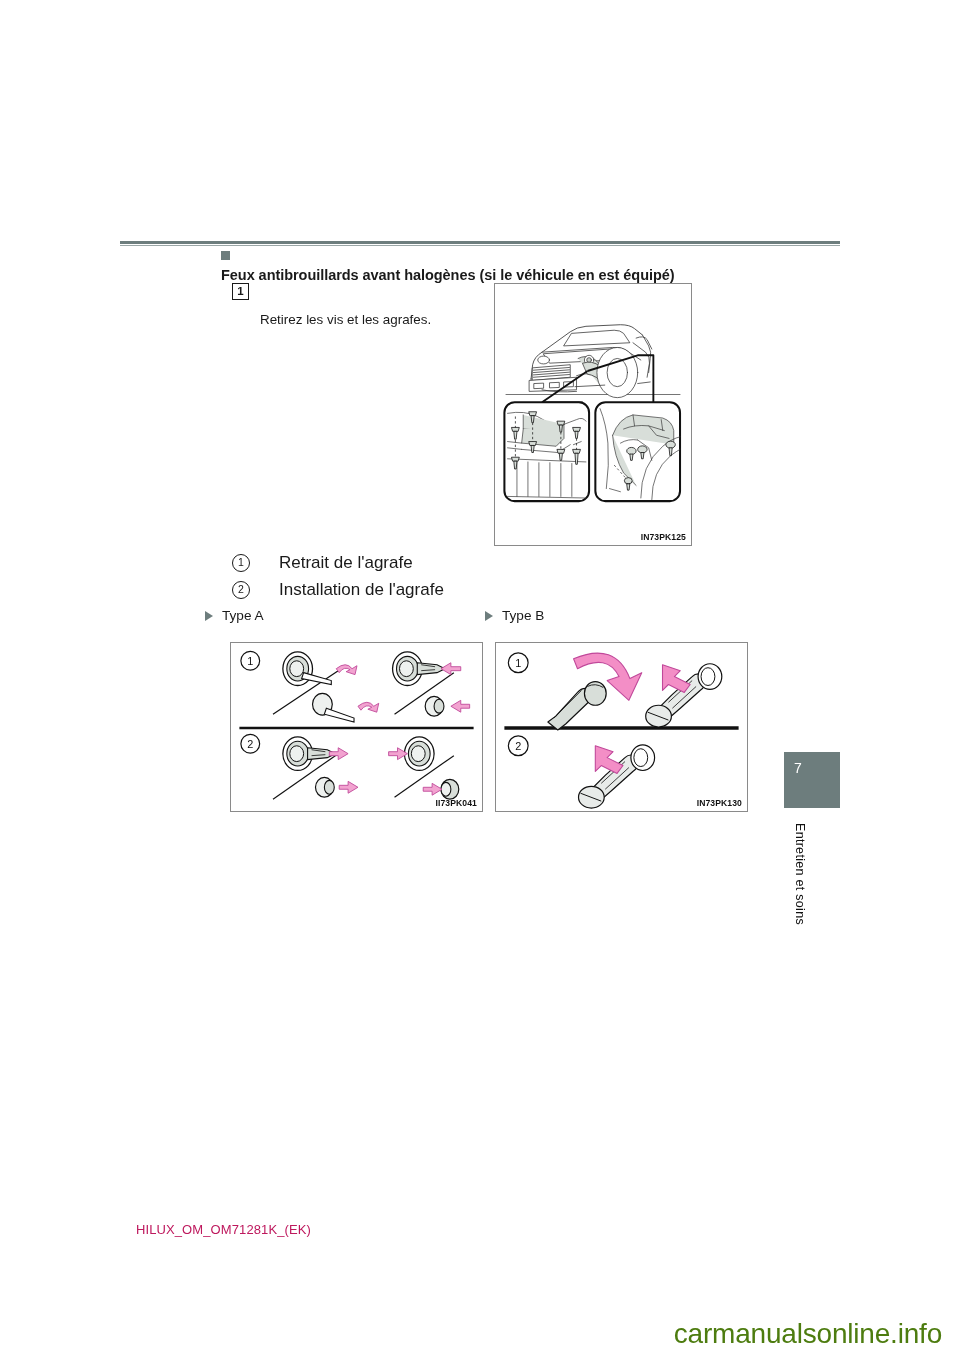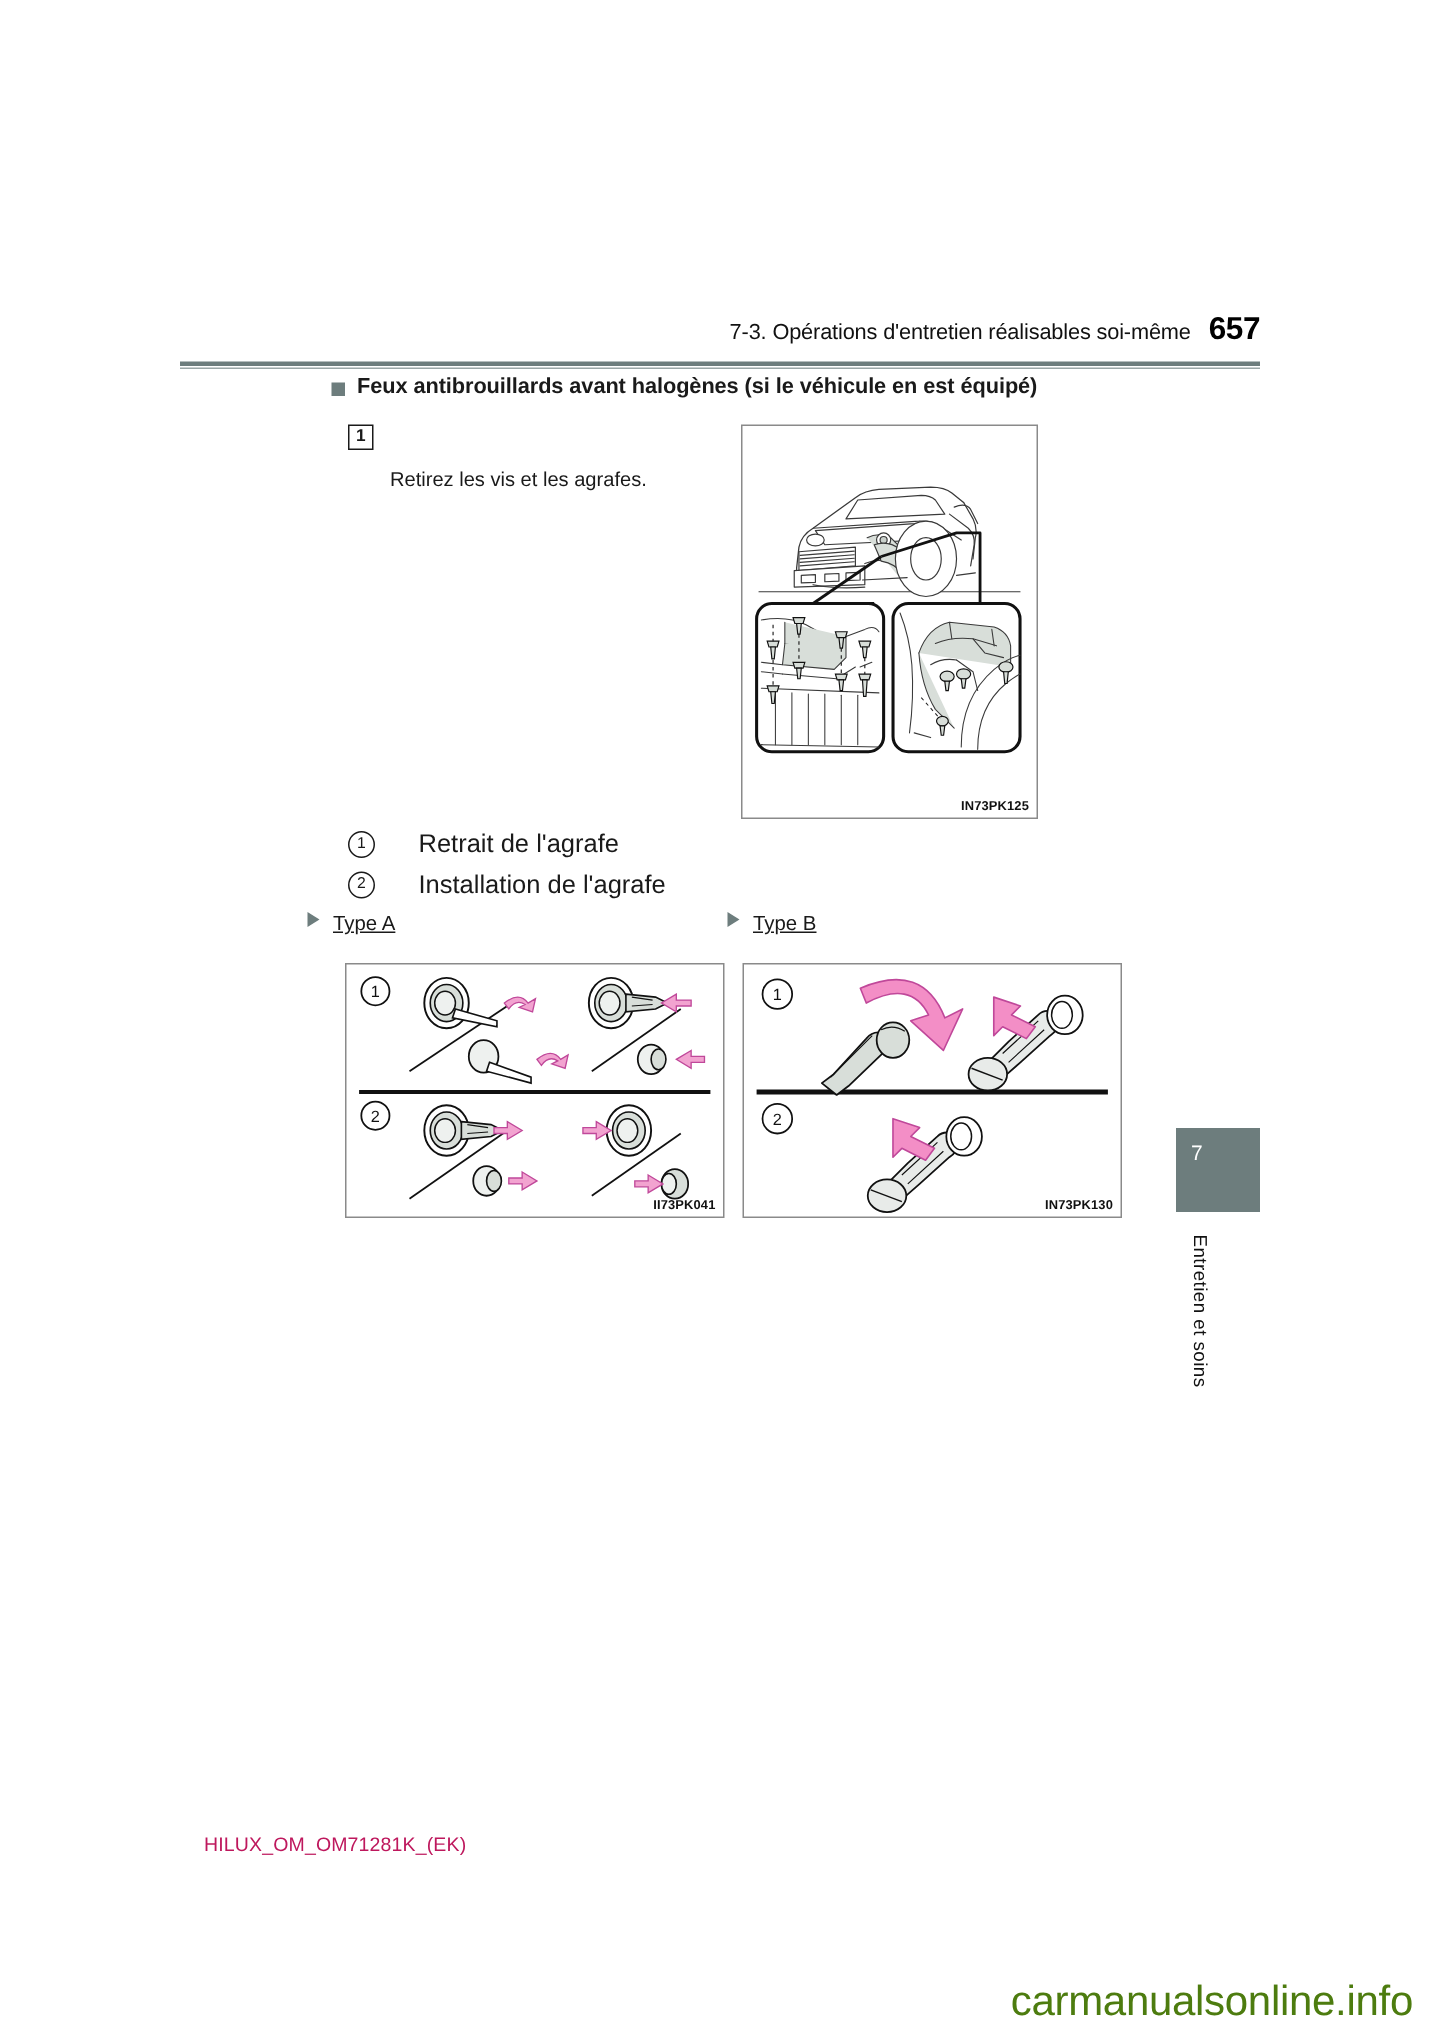--- a/index.html
+++ b/index.html
@@ -59,22 +59,22 @@
     height: 1px;
     background: #9aa6a6;
   }
 
   
   #section-heading {
     position: absolute;
     left: 221px;
     top: 250px;
     display: flex;
-    align-items: center;
     gap: 8px;
+    flex-direction: column;
   }
   .sq-bullet {
     width: 9px;
     height: 9px;
     background: #6d7d7d;
     display: inline-block;
     flex: 0 0 auto;
     position: relative;
     top: 1px;
   }
@@ -150,22 +150,22 @@
   }
   .legend-text {
     font-size: 17px;
     margin-left: 20px;
   }
 
   
   .type-label {
     position: absolute;
     display: flex;
+    align-items: center;
     gap: 9px;
-    text-decoration: underline;
   }
   #type-a-label { left: 205px; top: 608px; }
   #type-b-label { left: 485px; top: 608px; }
   .tri-bullet {
     width: 0; height: 0;
     border-left: 8px solid #6d7d7d;
     border-top: 5px solid transparent;
     border-bottom: 5px solid transparent;
     flex: 0 0 auto;
   }
@@ -236,24 +236,20 @@
     top: 1318px;
     font-size: 28px;
     color: #4d7c0f;
     letter-spacing: -0.2px;
   }
 </style>
 </head>
 <body>
 
 <div id="page-header">
-  <div id="header-row">
-    <span id="header-section">7-3. Opérations d'entretien réalisables soi-même</span>
-    <span id="header-pageno">657</span>
-  </div>
   <div id="header-rule"></div>
   <div id="header-rule-thin"></div>
 </div>
 
 <div id="section-heading">
   <span class="sq-bullet"></span>
   <span id="section-heading-text">Feux antibrouillards avant halogènes (si le véhicule en est équipé)</span>
 </div>
 
 <div id="step-block">

